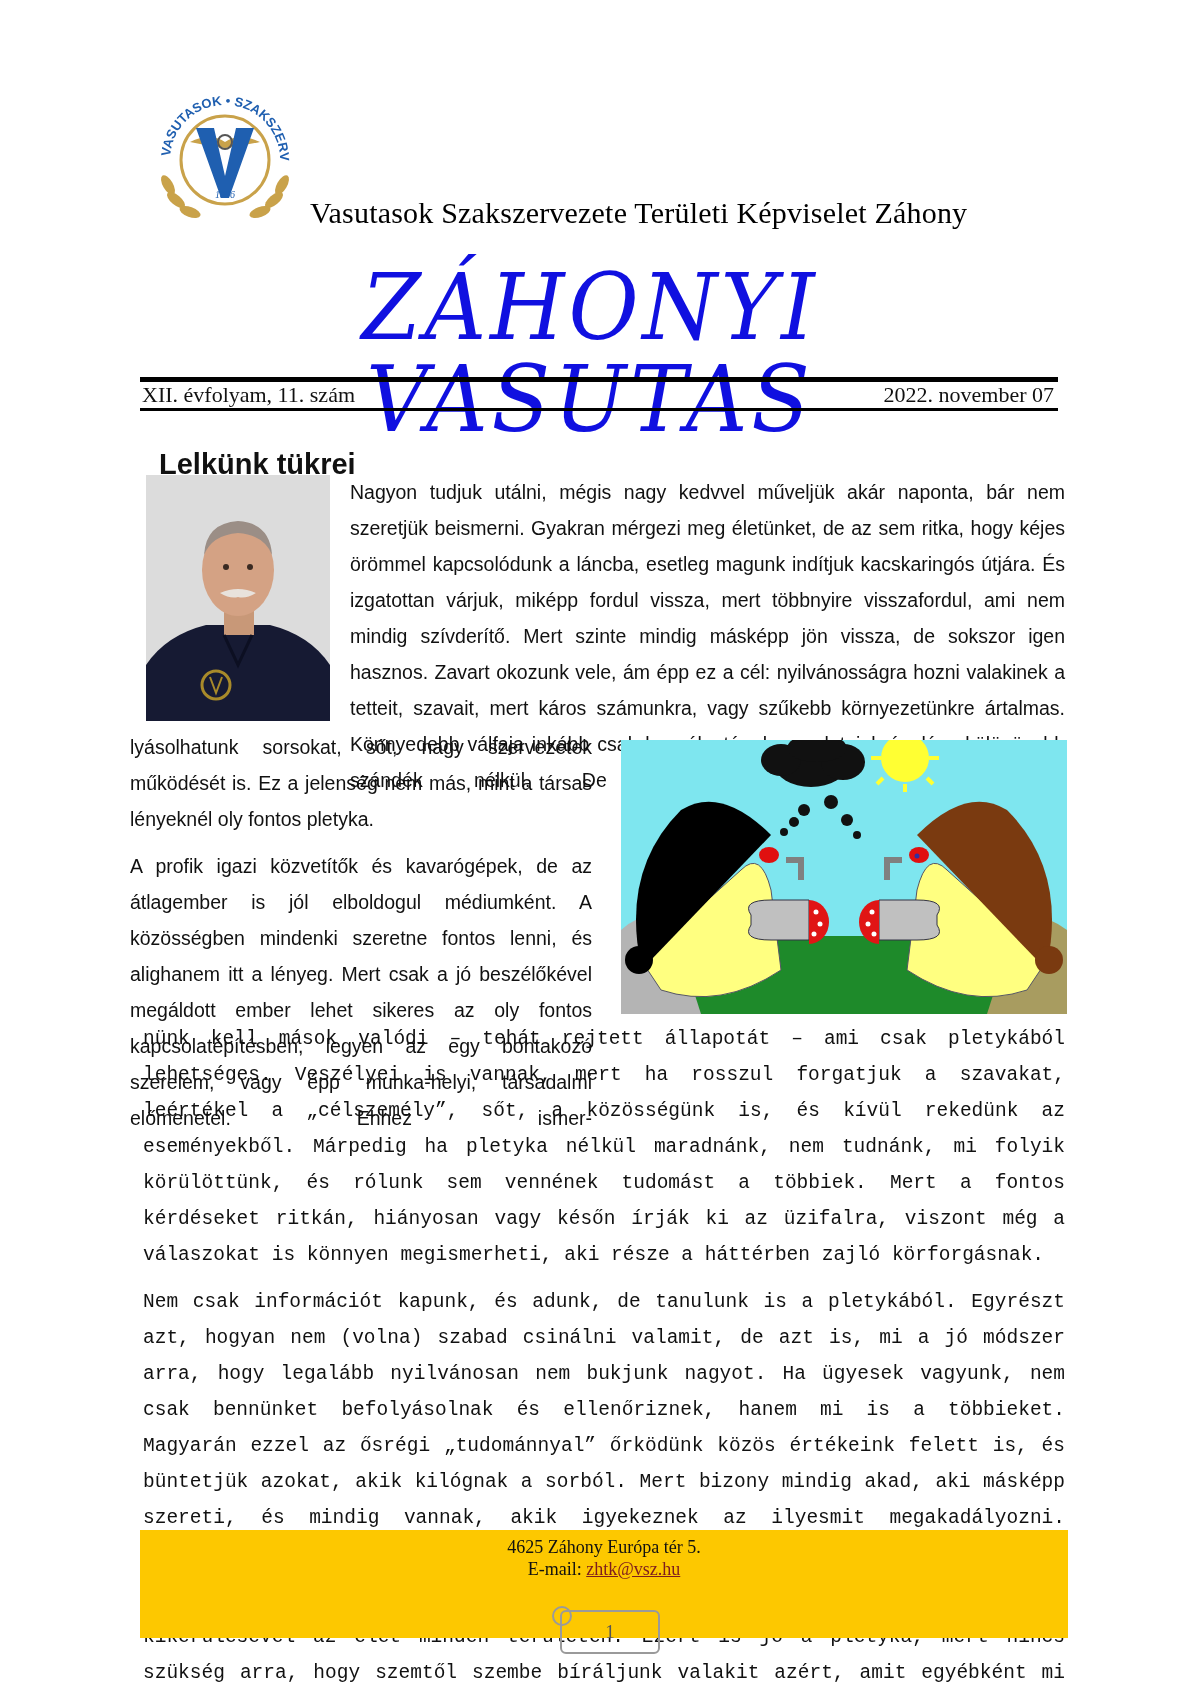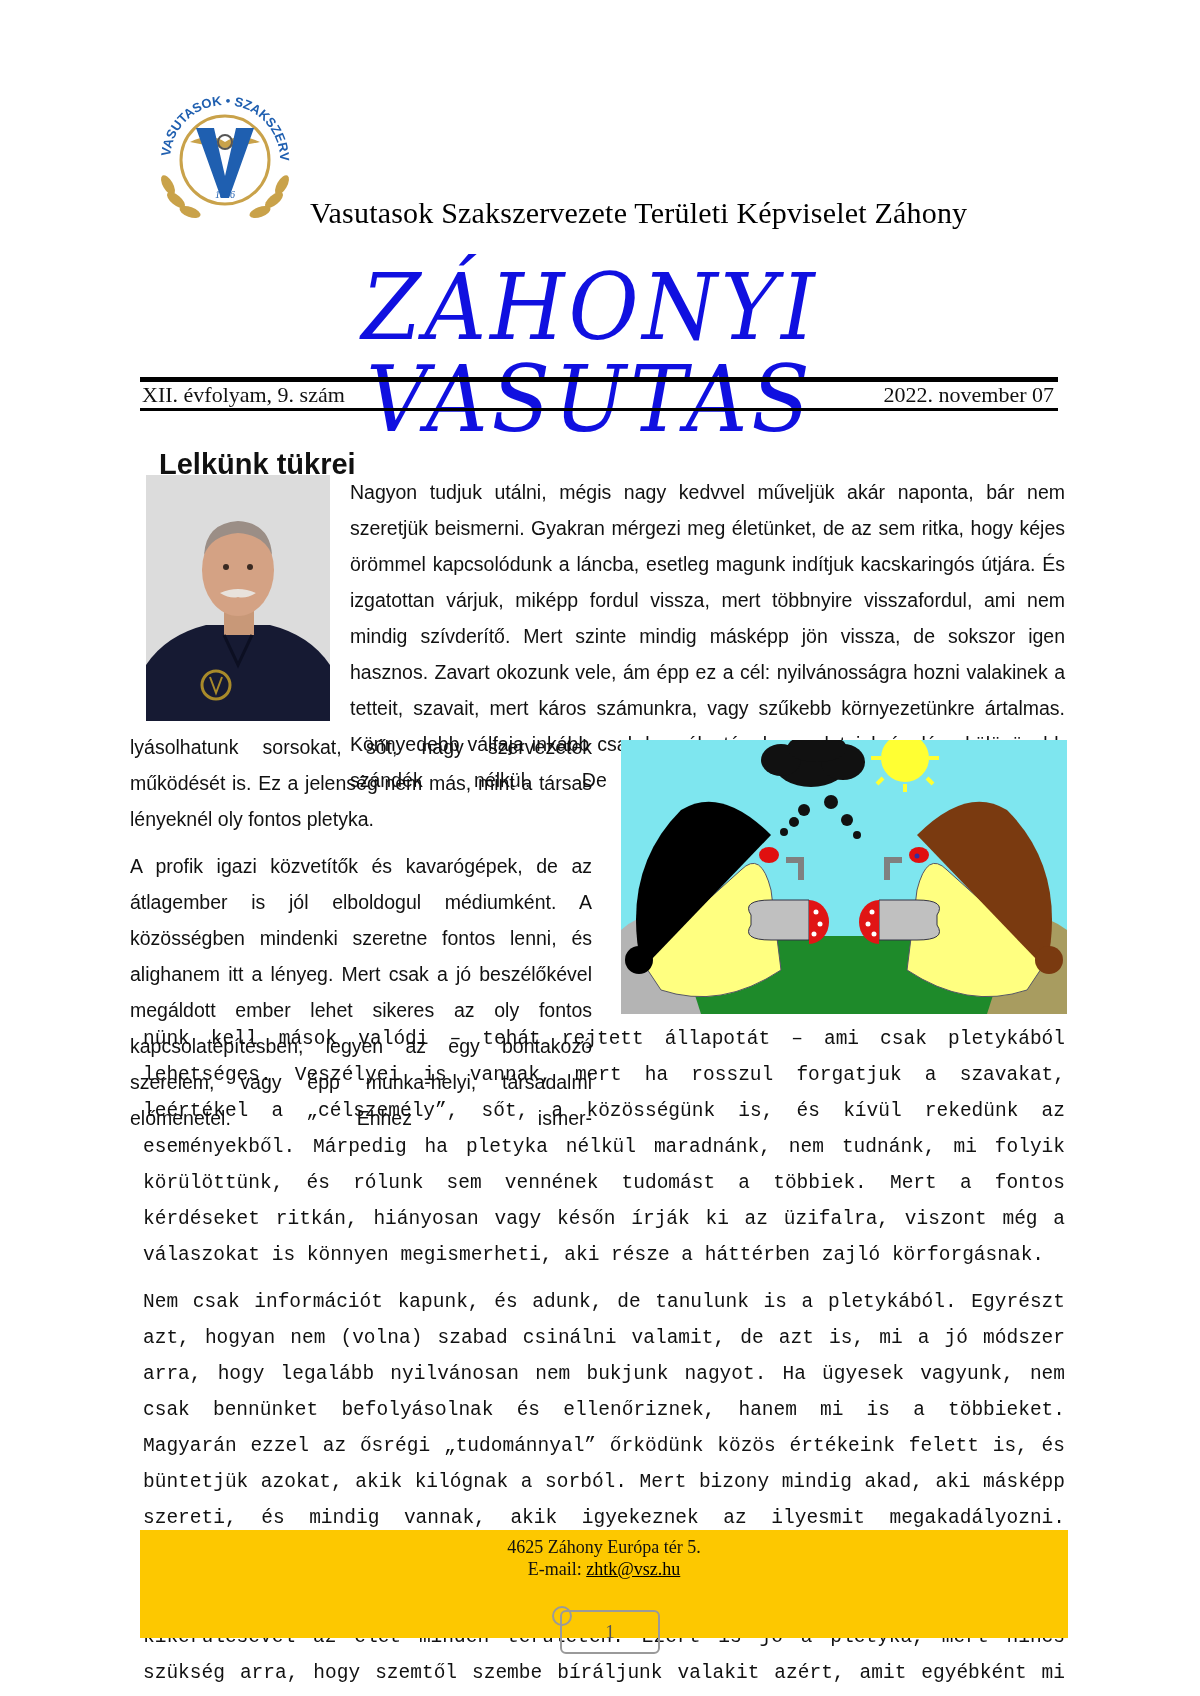--- a/index.html
+++ b/index.html
@@ -25,21 +25,21 @@
   .para-gap { margin-top: 11px !important; }
 
   
   .photo { left: 146px; top: 475px; width: 184px; height: 246px; background: #dcdcdc; overflow: hidden; }
 
   
   .cartoon { left: 621px; top: 740px; width: 446px; height: 274px; background: #7ee6ef; overflow: hidden; }
 
   
   .footer { left: 140px; top: 1530px; width: 928px; height: 108px; background: #fdc800; text-align: center; font-family: "Liberation Serif", serif; font-size: 18px; line-height: 22px; color: #111; padding-top: 6px; box-sizing: border-box; }
-  .footer a { color: #000000; text-decoration: underline; }
+  .footer a { color: #7f1d1d; text-decoration: underline; }
   .page-num-box { left: 560px; top: 1610px; width: 96px; height: 40px; border: 2px solid #9a9a9a; border-radius: 6px; text-align: center; font-family: "Liberation Serif", serif; font-size: 19px; color: #555; line-height: 40px; background: transparent; }
   .page-curl { left: 552px; top: 1606px; width: 16px; height: 16px; border: 2px solid #9a9a9a; border-radius: 50%; }
 </style>
 </head>
 <body>
 
 <div class="abs logo">
   <svg width="150" height="150" viewBox="0 0 150 150">
     <defs>
       <path id="ringPath" d="M 20 80 A 55 55 0 1 1 130 80"></path>
@@ -63,21 +63,21 @@
     <path d="M46 48 L64 48 L75 96 L86 48 L104 48 L79 118 L71 118 Z" fill="#1f5fb0"></path>
     <circle cx="75" cy="62" r="7" fill="none" stroke="#555" stroke-width="2"></circle>
     <text x="75" y="118" text-anchor="middle" font-family="Liberation Serif, serif" font-size="10" font-style="italic" fill="#1f5fb0">1896</text>
   </svg>
 </div>
 
 <div class="abs org-name">Vasutasok Szakszervezete Területi Képviselet Záhony</div>
 <div class="abs masthead">ZÁHONYI VASUTAS</div>
 
 <div class="abs rule-top"></div>
-<div class="abs issue">XII. évfolyam, 9. szám</div>
+<div class="abs issue">XII. évfolyam, 11. szám</div>
 <div class="abs date">2022. november 07</div>
 <div class="abs rule-bottom"></div>
 
 <h1 class="abs title" style="margin:16px;">Lelkünk tükrei</h1>
 
 <div class="abs photo">
   <svg width="184" height="246" viewBox="0 0 184 246">
     <rect width="184" height="246" fill="#dcdcdc"></rect>
     <path d="M0 246 L0 190 Q20 160 60 150 L124 150 Q164 160 184 190 L184 246 Z" fill="#161a33"></path>
     <rect x="78" y="130" width="30" height="30" fill="#c89878"></rect>

